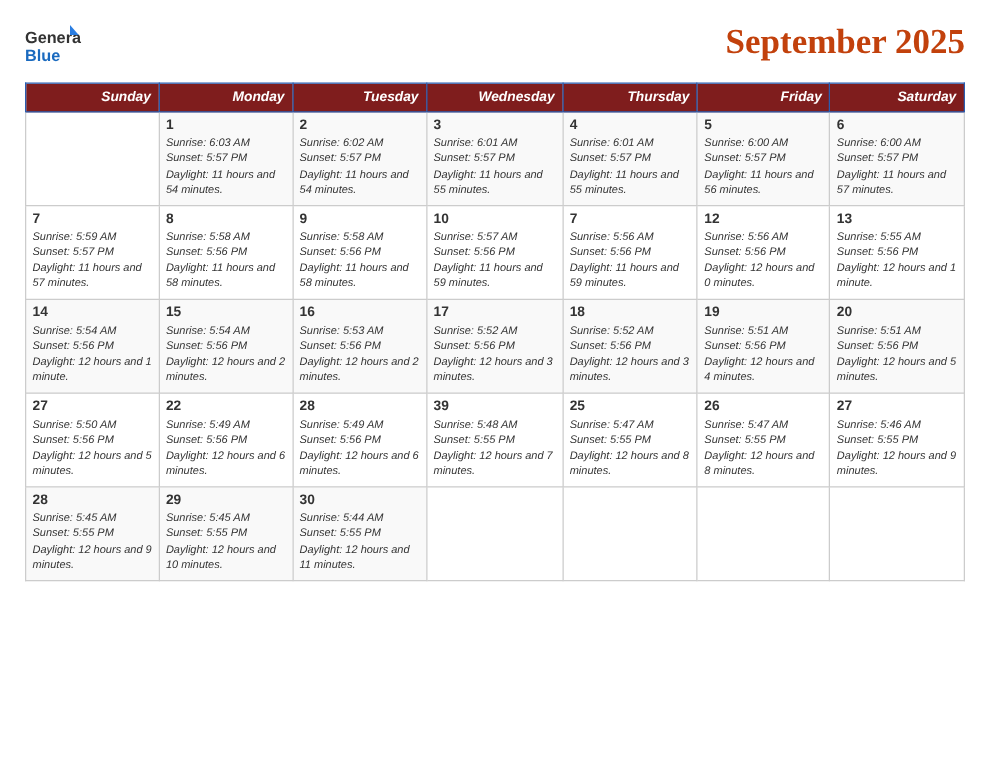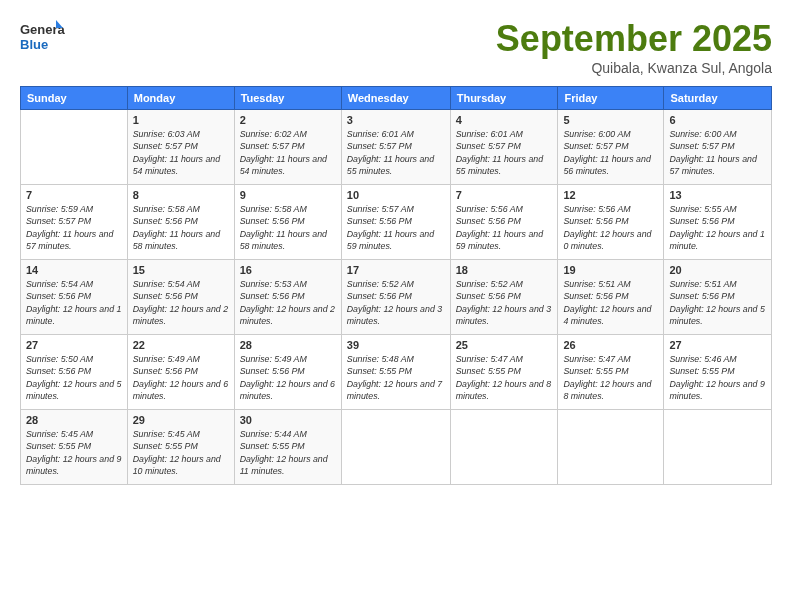--- a/index.html
+++ b/index.html
@@ -23,41 +23,43 @@
     }
     .logo {
       display: flex;
       align-items: center;
       gap: 4px;
     }
     .title-block {
       text-align: right;
     }
     .month-title {
-      font-size: 36px;
+      font-size: 28px;
       font-weight: bold;
-      color: #4d7c0f;
+      color: #c2410c;
+      font-family: Liberation Serif, serif;
     }
     .subtitle {
       font-size: 14px;
       color: #555;
     }
     table {
       width: 100%;
       border-collapse: collapse;
       font-size: 9.5px;
     }
     thead tr th {
-      background-color: #3b82f6;
+      background-color: #7f1d1d;
       color: #fff;
-      text-align: left;
+      text-align: right;
       padding: 5px 6px;
       font-size: 11px;
       font-weight: bold;
       border: 1px solid #2a5db0;
+      font-style: italic;
     }
     tbody tr td {
       border: 1px solid #ccc;
       padding: 4px 5px;
       vertical-align: top;
       width: 113px;
       height: 75px;
       color: #333;
       font-size: 9px;
     }
@@ -88,21 +90,20 @@
   <div class="header">
     <div class="logo">
     <svg width="45" height="38" viewBox="0 0 45 38">
       <text x="0" y="16" font-size="13" font-weight="bold" font-family="Arial" fill="#333">General</text>
       <text x="0" y="31" font-size="13" font-weight="bold" font-family="Arial" fill="#1a6abf">Blue</text>
       <polygon points="36,2 43,10 36,10" fill="#2a7de1"></polygon>
     </svg>
   </div>
     <div class="title-block">
       <div class="month-title">September 2025</div>
-      <div class="subtitle">Quibala, Kwanza Sul, Angola</div>
     </div>
   </div>
 
   <table>
     <thead>
       <tr>
       <th>Sunday</th>
           <th>Monday</th>
           <th>Tuesday</th>
           <th>Wednesday</th>

